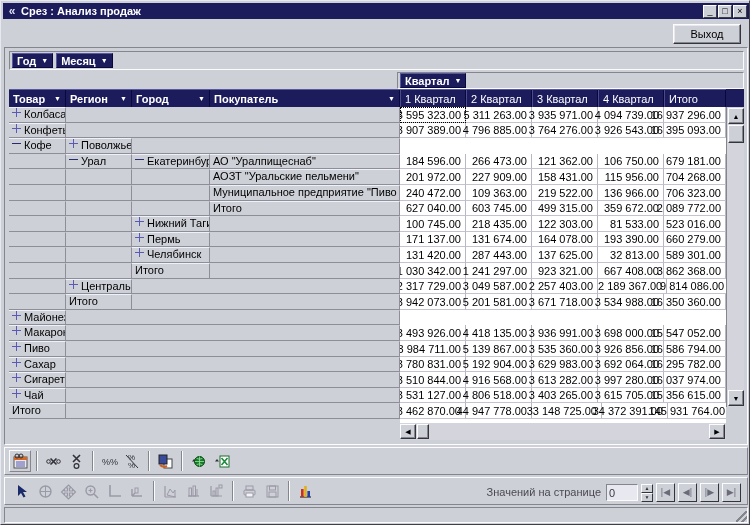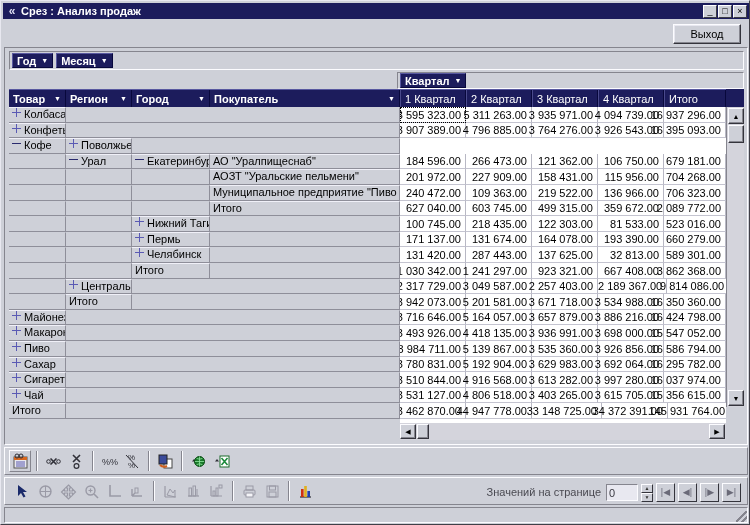--- a/index.html
+++ b/index.html
@@ -588,27 +588,20 @@
               <div class="rcell" style="width: 85px;">2 189 367.00</div>
               <div class="rcell" style="width: 62px;">9 814 086.00</div>
             </div>
             <div class="rrow" style="top: 187px; height: 16px;">
               <div class="rcell" style="width: 66px;">3 942 073.00</div>
               <div class="rcell" style="width: 66px; padding-left: 20px;">5 201 581.00</div>
               <div class="rcell" style="width: 66px;">3 671 718.00</div>
               <div class="rcell" style="width: 66px;">3 534 988.00</div>
               <div class="rcell" style="width: 62px;">16 350 360.00</div>
             </div>
-            <div class="rrow" style="top: 203px; height: 15px;">
-              <div class="rcell" style="width: 66px;">3 716 646.00</div>
-              <div class="rcell" style="width: 66px;">5 164 057.00</div>
-              <div class="rcell" style="width: 66px;">3 657 879.00</div>
-              <div class="rcell" style="width: 66px;">3 886 216.00</div>
-              <div class="rcell" style="width: 62px;">16 424 798.00</div>
-            </div>
             <div class="rrow" style="top: 218px; height: 16px;">
               <div class="rcell" style="width: 66px;">3 493 926.00</div>
               <div class="rcell" style="width: 66px;">4 418 135.00</div>
               <div class="rcell" style="width: 66px;">3 936 991.00</div>
               <div class="rcell" style="width: 66px;">3 698 000.00</div>
               <div class="rcell" style="width: 62px;">15 547 052.00</div>
             </div>
             <div class="rrow" style="top: 234px; height: 16px;">
               <div class="rcell" style="width: 66px;">3 984 711.00</div>
               <div class="rcell" style="width: 66px;">5 139 867.00</div>

